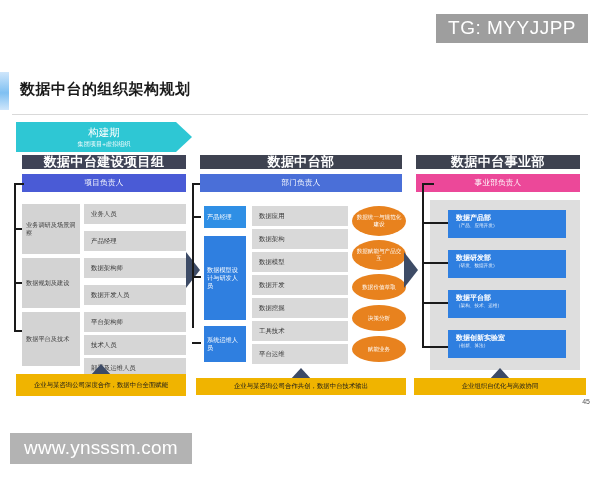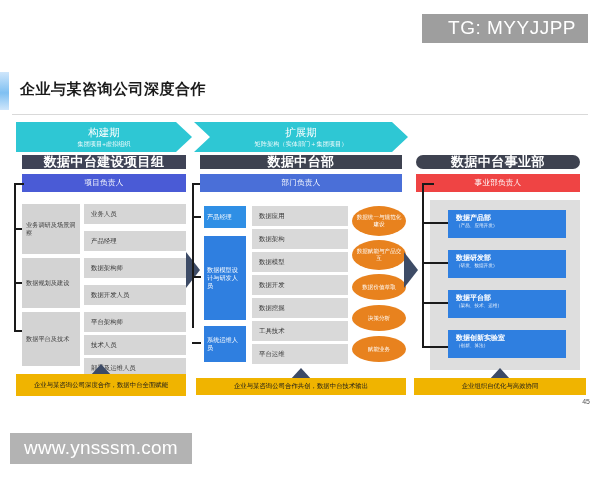--- a/index.html
+++ b/index.html
@@ -8,21 +8,21 @@
     font-family:"Liberation Sans","DejaVu Sans",sans-serif;
     -webkit-font-smoothing:antialiased;
   }
   .slide{position:absolute;left:0;top:0;width:600px;height:480px;background:#fff;}
 
   
   .wm-tg{
     position:absolute;right:12px;top:14px;
     background:#9e9e9e;color:#fff;
     font-size:19px;letter-spacing:.5px;
-    padding:4px 12px 6px 26px;
+    padding:4px 12px 6px 12px;
     line-height:1;
   }
   .wm-url{
     position:absolute;left:10px;top:433px;
     background:#b3b3b3;color:#fff;
     font-size:19px;letter-spacing:.2px;
     padding:5px 14px 7px 14px;line-height:1;
   }
 
   
@@ -55,31 +55,31 @@
   .chev .ph-sub{font-size:6.2px;line-height:1.2;margin-top:2px;opacity:.95;}
 
   
   .org-head{
     position:absolute;height:14px;background:#3e4250;color:#fff;
     display:flex;align-items:center;justify-content:center;
     font-size:13px;font-weight:bold;letter-spacing:.4px;
   }
   .org-head.h1{left:22px;top:155px;width:164px;background:#3f4356;}
   .org-head.h2{left:200px;top:155px;width:202px;}
-  .org-head.h3{left:416px;top:155px;width:164px;border-radius:9px;}
+  .org-head.h3{left:416px;top:155px;width:164px;}
 
   
   .owner{
     position:absolute;height:18px;color:#fff;
     display:flex;align-items:center;justify-content:center;
     font-size:7.5px;letter-spacing:.3px;
   }
   .owner.o1{left:22px;top:174px;width:164px;background:#4a5bd6;}
   .owner.o2{left:200px;top:174px;width:202px;background:#4a6fd8;}
-  .owner.o3{left:416px;top:174px;width:164px;background:#ef4444;}
+  .owner.o3{left:416px;top:174px;width:164px;background:#ec4899;}
 
   
   .panel-l{position:absolute;left:22px;top:200px;width:164px;height:170px;}
   .cat-col{position:absolute;left:0;top:0;width:58px;height:170px;}
   .cat-box{
     position:absolute;left:0;width:58px;background:#d3d3d3;color:#3a3a3a;
     font-size:6.2px;line-height:1.35;padding:3px 4px;box-sizing:border-box;
     display:flex;align-items:center;
   }
   .cat-box.b1{top:4px;height:50px;}
@@ -147,30 +147,26 @@
 </style>
 </head>
 <body>
 
 <div class="slide">
 
   <div class="wm-tg">TG: MYYJJPP</div>
   <div class="wm-url">www.ynsssm.com</div>
 
   <div class="title-accent"></div>
-  <div class="page-title">企业与某咨询公司深度合作</div>
+  <div class="page-title">数据中台的组织架构规划</div>
   <div class="title-rule"></div>
 
   <div class="chev c1">
     <div class="ph-name">构建期</div>
     <div class="ph-sub">集团项目+虚拟组织</div>
-  </div>
-  <div class="chev c2">
-    <div class="ph-name">扩展期</div>
-    <div class="ph-sub">矩阵架构（实体部门＋集团项目）</div>
   </div>
 
   <div class="org-head h1">数据中台建设项目组</div>
   <div class="org-head h2">数据中台部</div>
   <div class="org-head h3">数据中台事业部</div>
 
   <div class="owner o1">项目负责人</div>
   <div class="owner o2">部门负责人</div>
   <div class="owner o3">事业部负责人</div>
 

